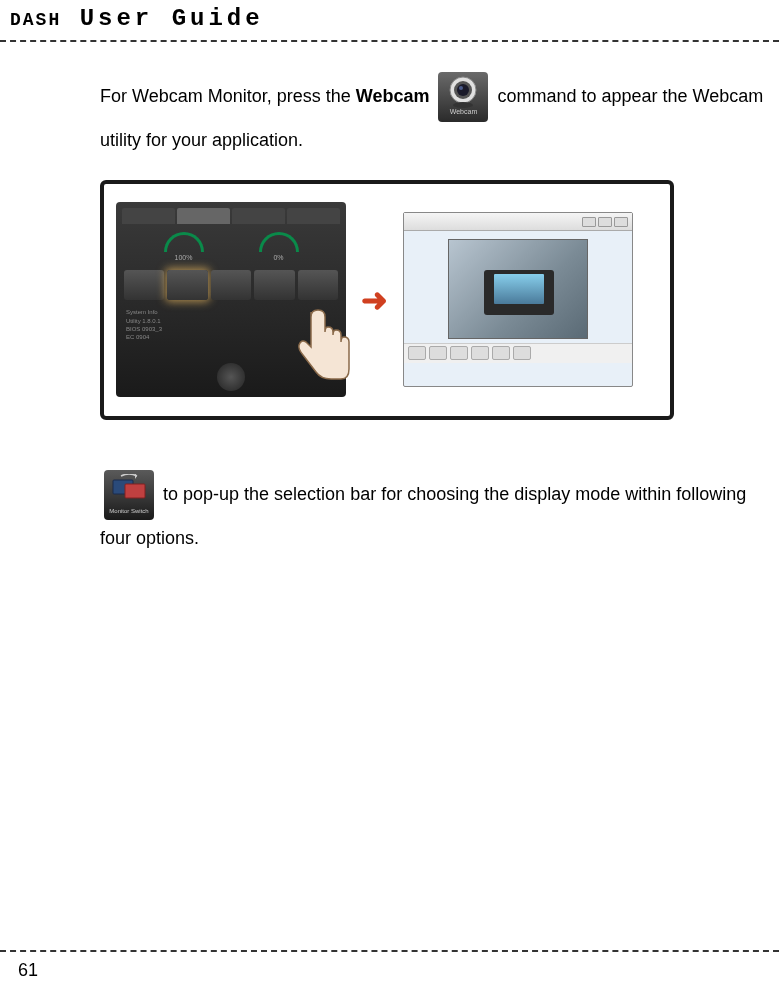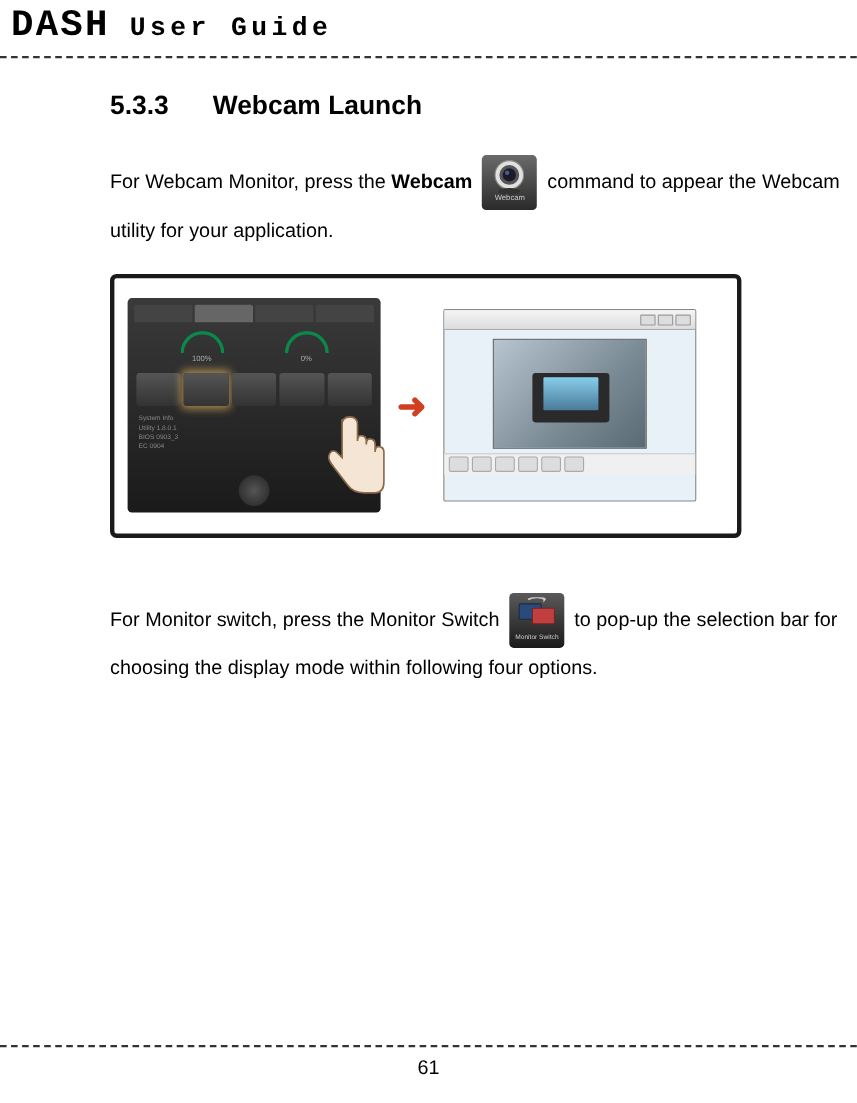--- a/index.html
+++ b/index.html
@@ -18,21 +18,21 @@
       padding: 5px 10px 8px;
       border-bottom: 2px dashed #333;
     }
     .header-title {
       font-family: "Courier New", monospace;
       font-weight: bold;
       font-size: 24px;
       letter-spacing: 4px;
     }
     .dash-word {
-      font-size: 34px;
+      font-size: 18px;
       letter-spacing: 2px;
     }
     .content {
       padding: 30px 10px 20px 100px;
     }
     .section-heading {
       font-weight: bold;
       font-size: 24px;
       margin-bottom: 30px;
     }
@@ -257,41 +257,38 @@
     .section2 {
       margin-top: 50px;
     }
     .footer {
       position: absolute;
       bottom: 0;
       left: 0;
       right: 0;
       border-top: 2px dashed #333;
       padding: 8px 18px 22px;
-      text-align: center;
+      text-align: left;
     }
     .page-num {
       font-size: 18px;
     }
   </style>
 </head>
 <body>
 
 <div class="header">
   <span class="header-title">
     <span class="dash-word">DASH</span>
     <span>User Guide</span>
   </span>
 </div>
 
 <div class="content">
 
-  <h2 class="section-heading">
-    <span class="section-num">5.3.3</span><span>Webcam Launch</span>
-  </h2>
 
   <p class="paragraph">
     <span>For Webcam Monitor, press the </span><span class="bold">Webcam</span>
     <span class="inline-icon webcam-icon">
       <svg width="34" height="34" viewBox="0 0 34 34">
         <circle cx="17" cy="15" r="13" fill="#e0e0e0" stroke="#888" stroke-width="1"></circle>
         <circle cx="17" cy="15" r="9" fill="#555"></circle>
         <circle cx="17" cy="15" r="6" fill="#1a1a2a"></circle>
         <circle cx="15" cy="13" r="2" fill="#4a5a8a"></circle>
         <ellipse cx="17" cy="30" rx="10" ry="3" fill="#333"></ellipse>
@@ -358,21 +355,21 @@
         <div class="tool-btn"></div>
         <div class="tool-btn"></div>
         <div class="tool-btn"></div>
       </div>
     </div>
   </div>
 
   <div class="section2">
 
     <p class="paragraph">
-      <span>For Monitor switch, press the Monitor Switch </span><span class="inline-icon monitor-icon">
+      <span class="inline-icon monitor-icon">
         <svg width="36" height="32" viewBox="0 0 36 32">
           <rect x="2" y="6" width="20" height="14" rx="1" fill="#2a4a7a" stroke="#1a2a4a" stroke-width="1"></rect>
           <rect x="14" y="10" width="20" height="14" rx="1" fill="#c04040" stroke="#802020" stroke-width="1"></rect>
           <path d="M 10 2 Q 18 -2 26 2" stroke="#ccc" stroke-width="1.5" fill="none"></path>
           <polygon points="26,2 24,-1 24,5" fill="#ccc"></polygon>
         </svg>
         <span class="monitor-icon-label">Monitor Switch</span>
       </span><span> to pop-up the selection bar for choosing the display mode within following four options.</span>
     </p>
   </div>

